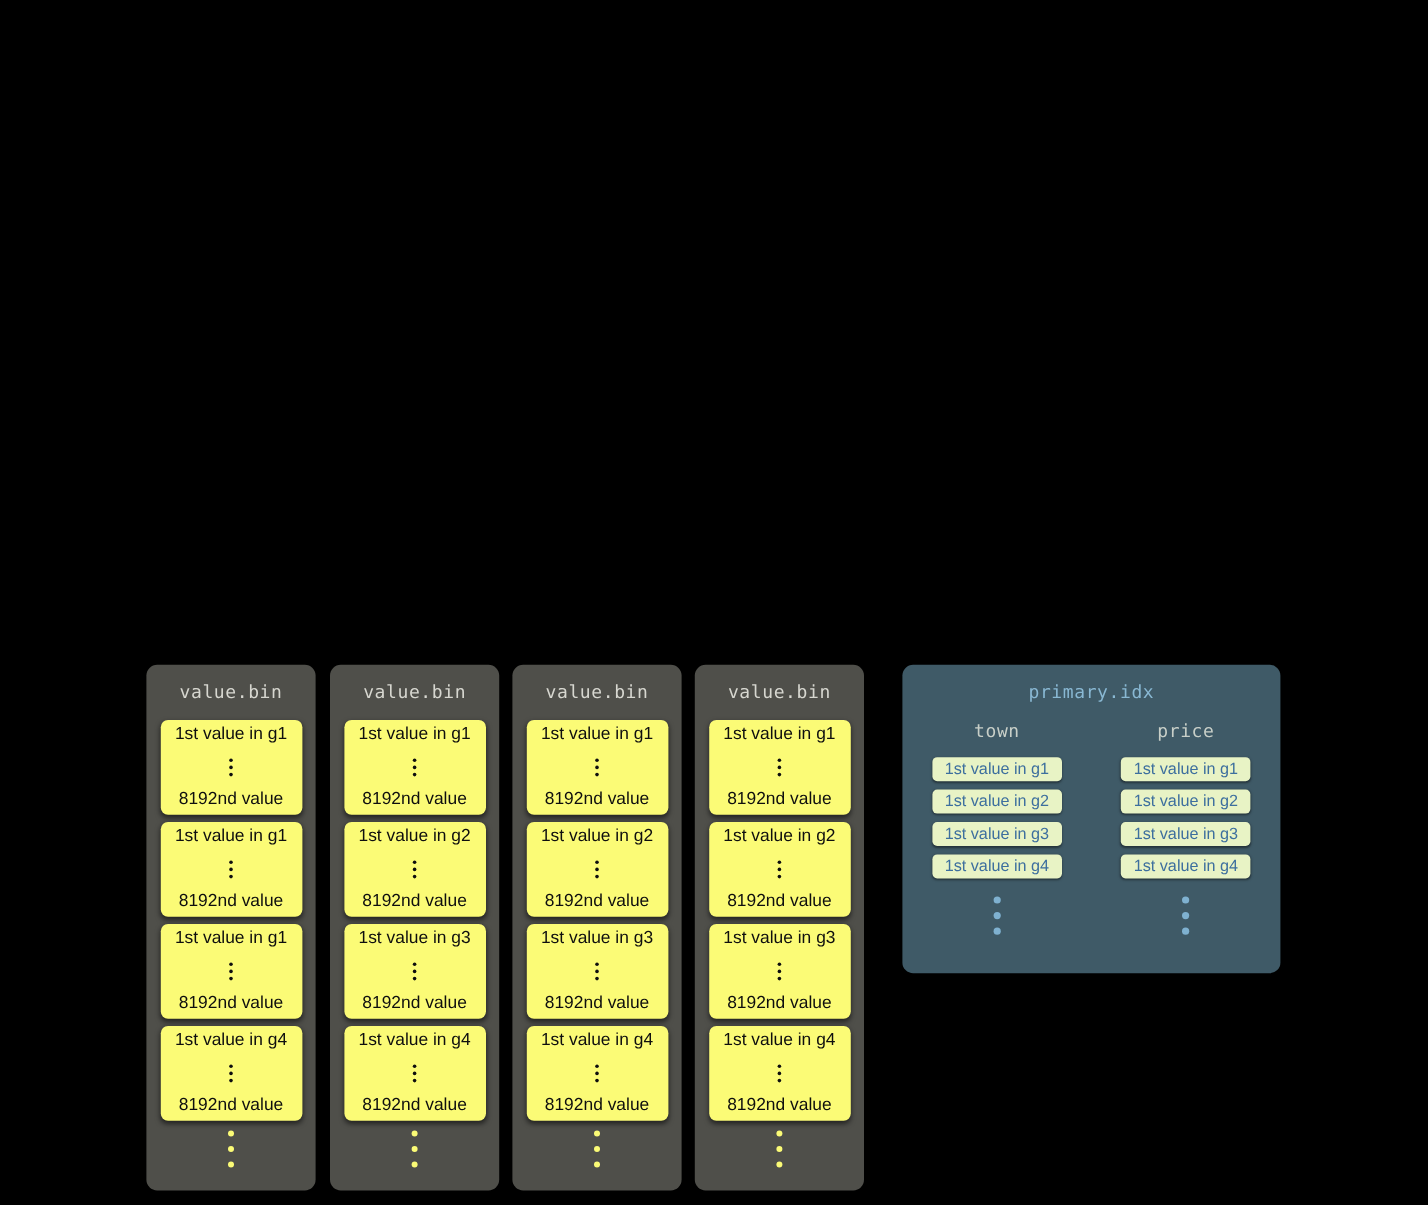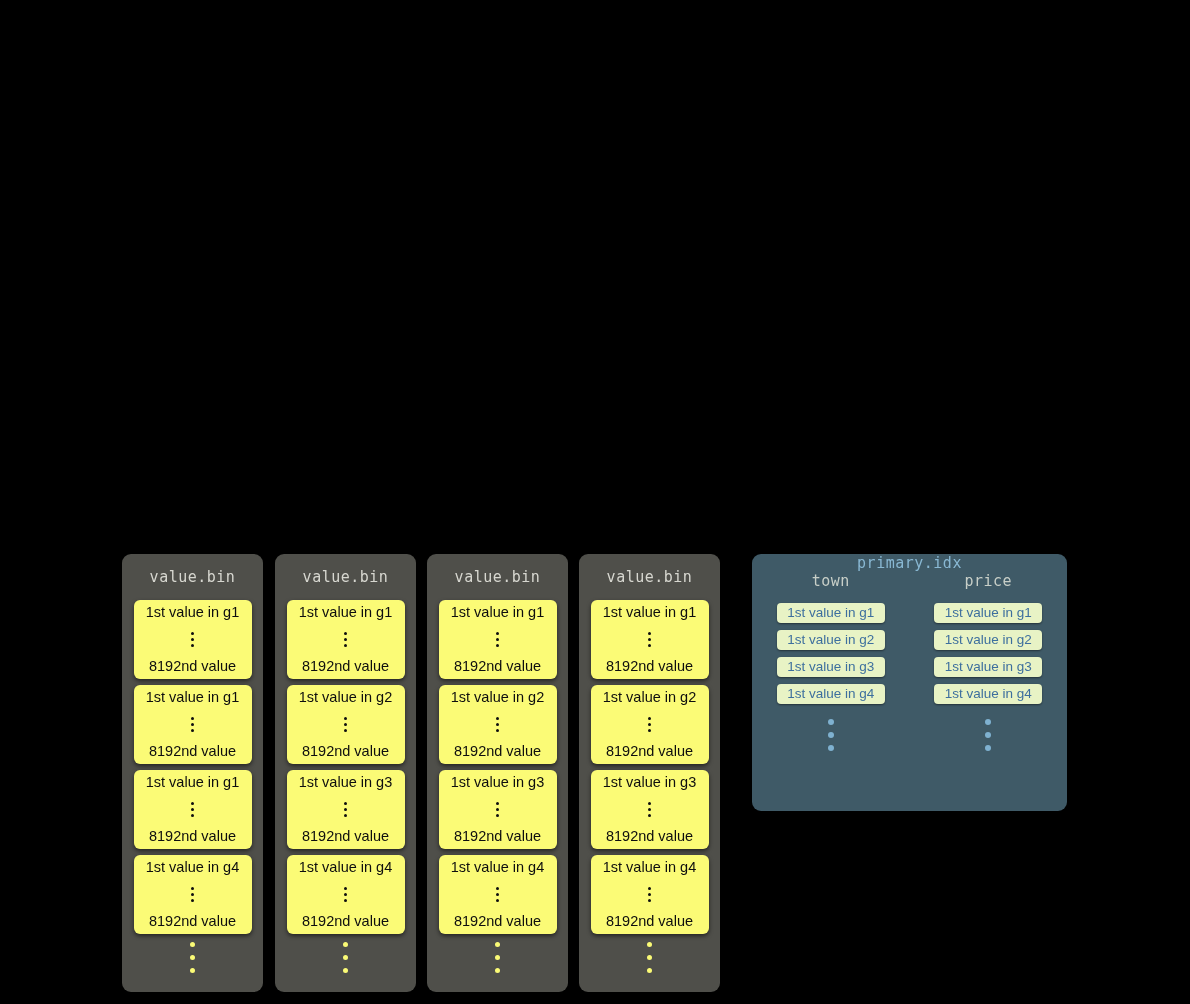--- a/index.html
+++ b/index.html
@@ -28,24 +28,24 @@
   .vdots i { width:3px; height:3px; border-radius:50%; background:#0e0e0e; display:block; }
   .col-dots { margin-top:8px; display:flex; flex-direction:column; align-items:center; gap:8px; }
   .col-dots i { width:5px; height:5px; border-radius:50%; background:#fbfb76; display:block; }
 
   
   .idx {
     position:absolute; left:752px; top:554px; width:315px; height:257px;
     background:#3f5a67; border-radius:9px;
   }
   .idx-title {
-    text-align:center; color:#89b8d3;
+    text-align:center; padding-top:14px; color:#89b8d3;
     font-family:"DejaVu Sans Mono", monospace; font-size:15px; letter-spacing:.5px;
   }
-  .idx-cols { display:flex; }
+  .idx-cols { display:flex; margin-top:14px; }
   .idx-col { width:50%; display:flex; flex-direction:column; align-items:center; }
   .idx-col-header {
     color:#c8cfc8; font-family:"DejaVu Sans Mono", monospace;
     font-size:15px; margin-bottom:13px; letter-spacing:.5px;
   }
   .chip {
     width:108px; text-align:center; background:#e8f3c5; color:#3d6f9e;
     font-size:13.5px; line-height:18px; border-radius:4px; padding:1px 0;
     margin-bottom:7px; box-shadow:0 1px 2px rgba(0,0,0,0.45);
   }

